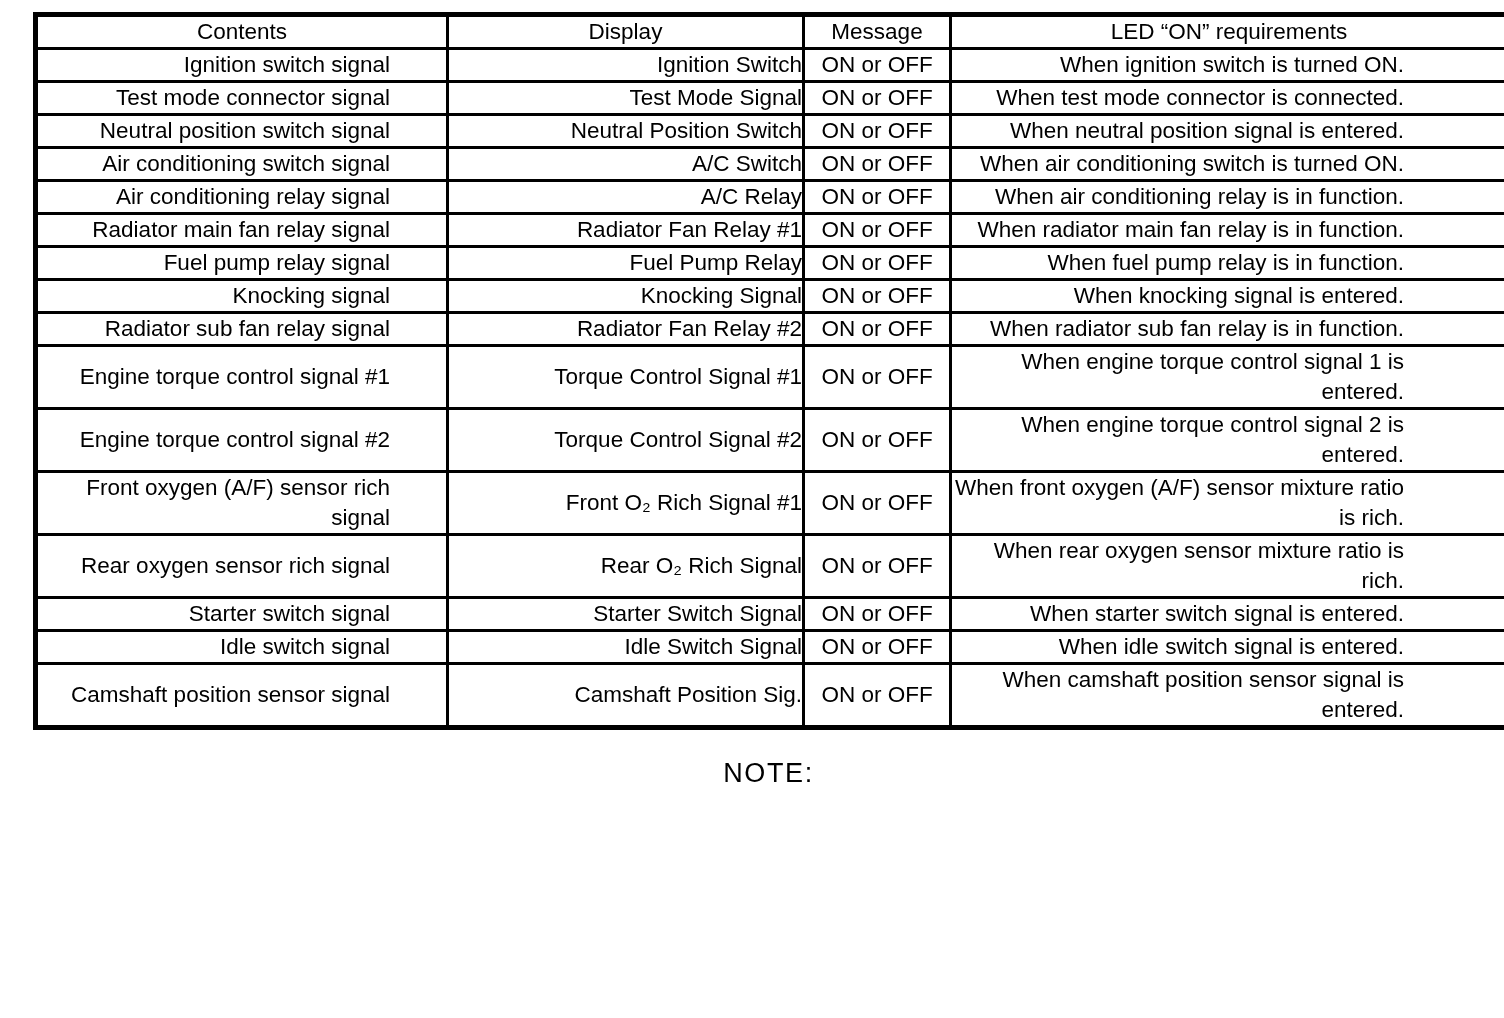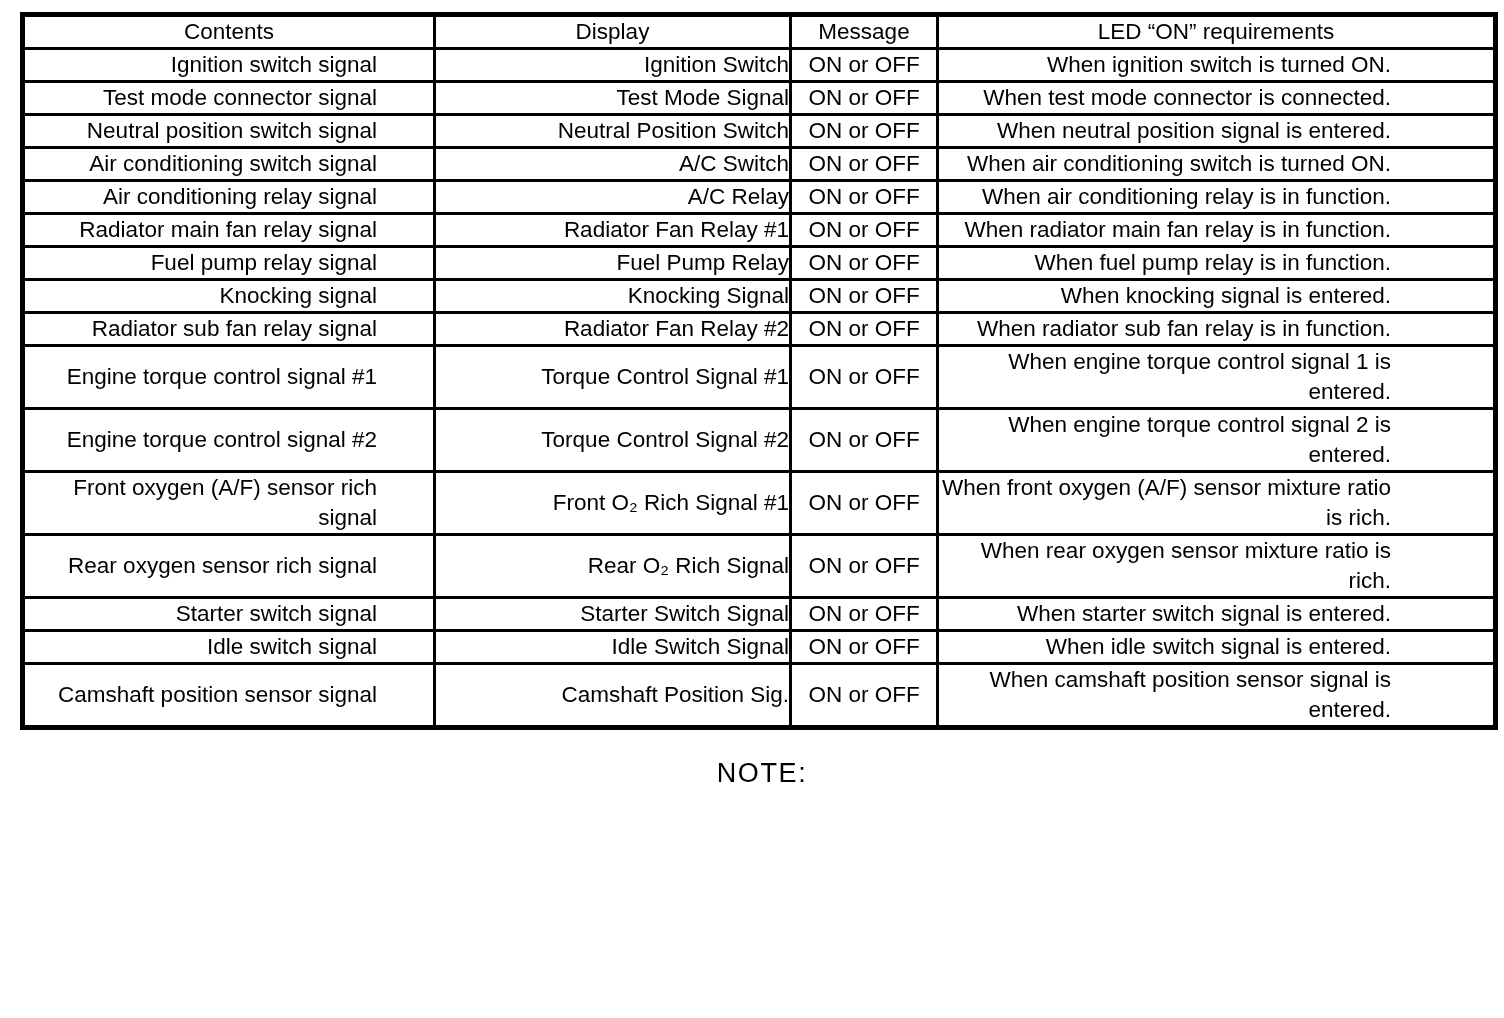--- a/index.html
+++ b/index.html
@@ -5,21 +5,21 @@
   * { box-sizing: border-box; }
   html, body {
     margin: 0; padding: 0;
     background: #ffffff;
     width: 1504px; height: 1018px;
     overflow: hidden;
     font-family: "Liberation Sans", "DejaVu Sans", sans-serif;
     color: #000;
   }
   .page {
-    padding: 12px 0 0 20px;
+    padding: 12px 0 0 33px;
     width: 1504px;
   }
   table.signal-table {
     border-collapse: collapse;
     table-layout: fixed;
     width: 1473px;
     border: 5px solid #000;
   }
   table.signal-table th,
   table.signal-table td {

